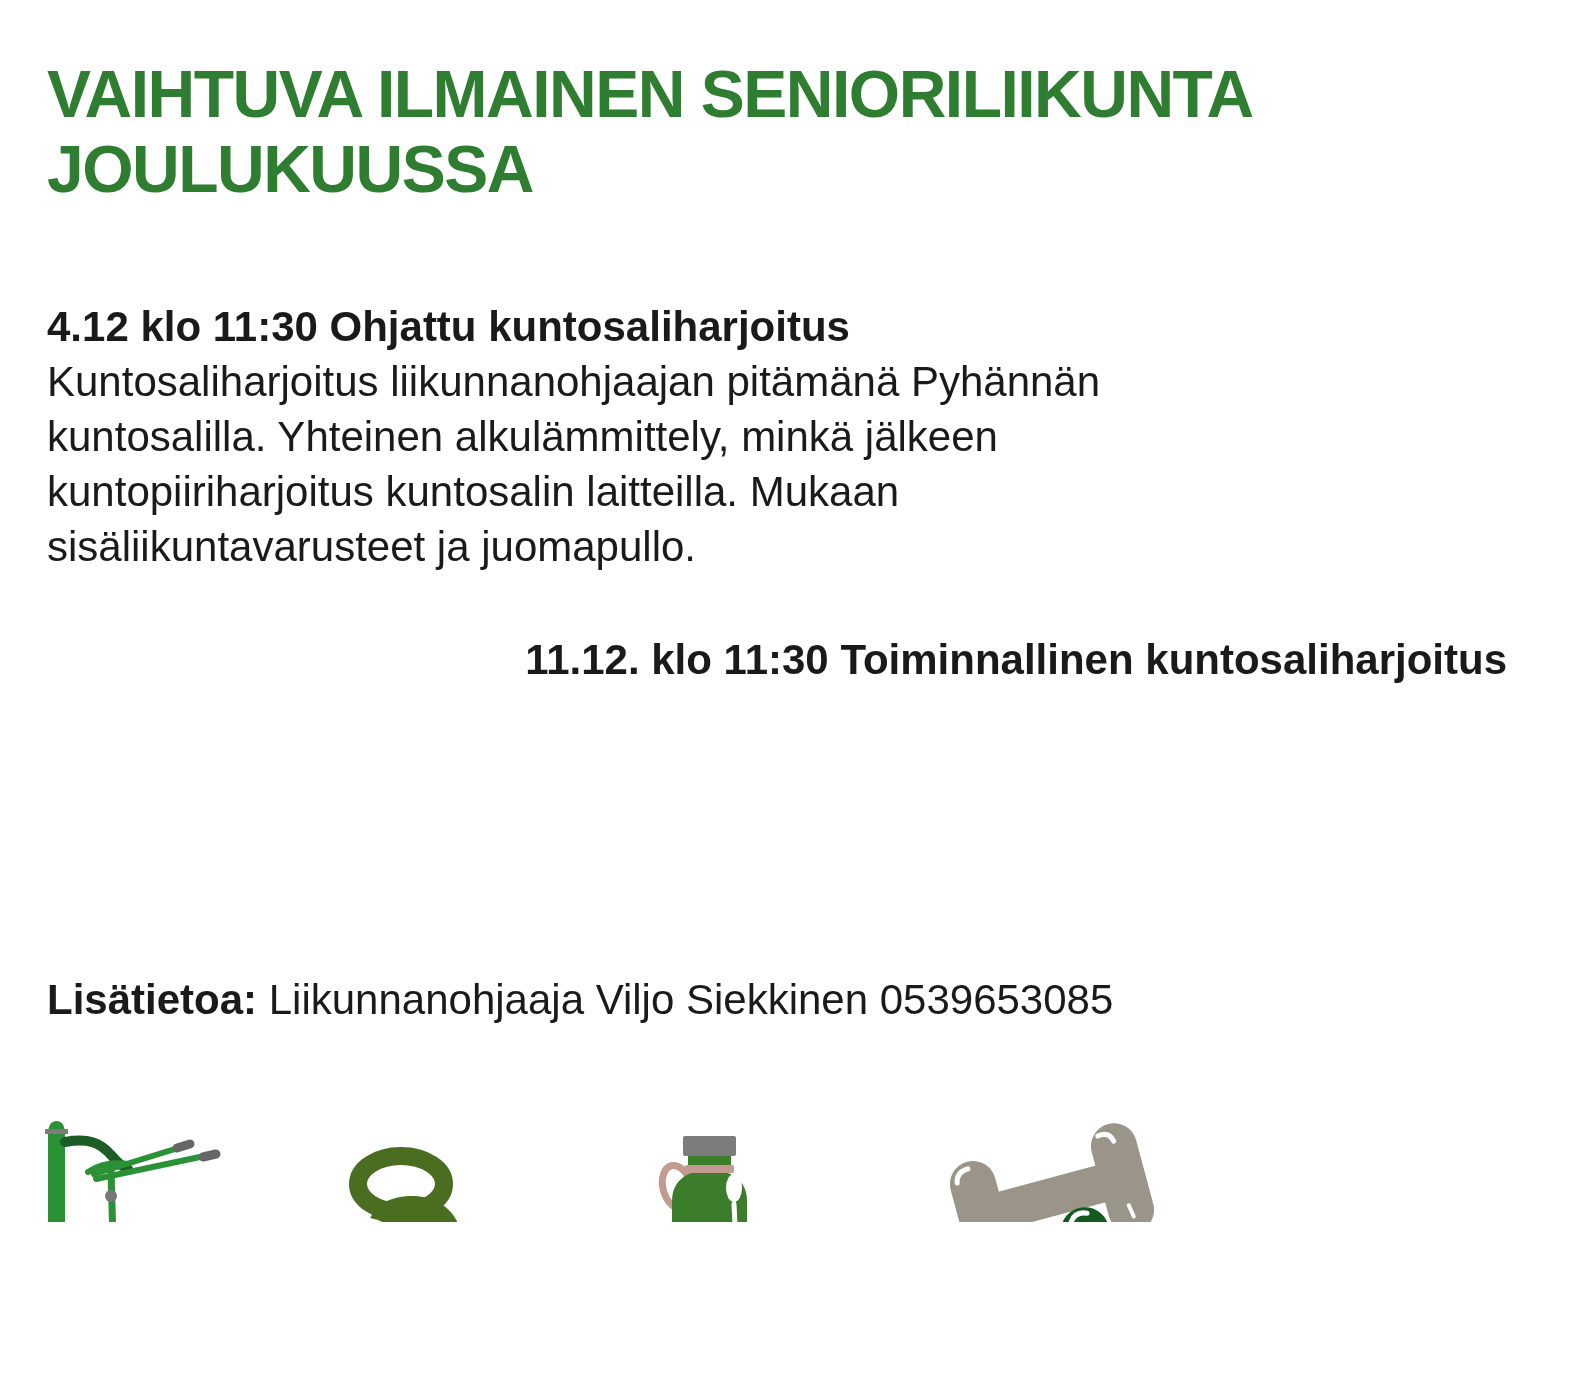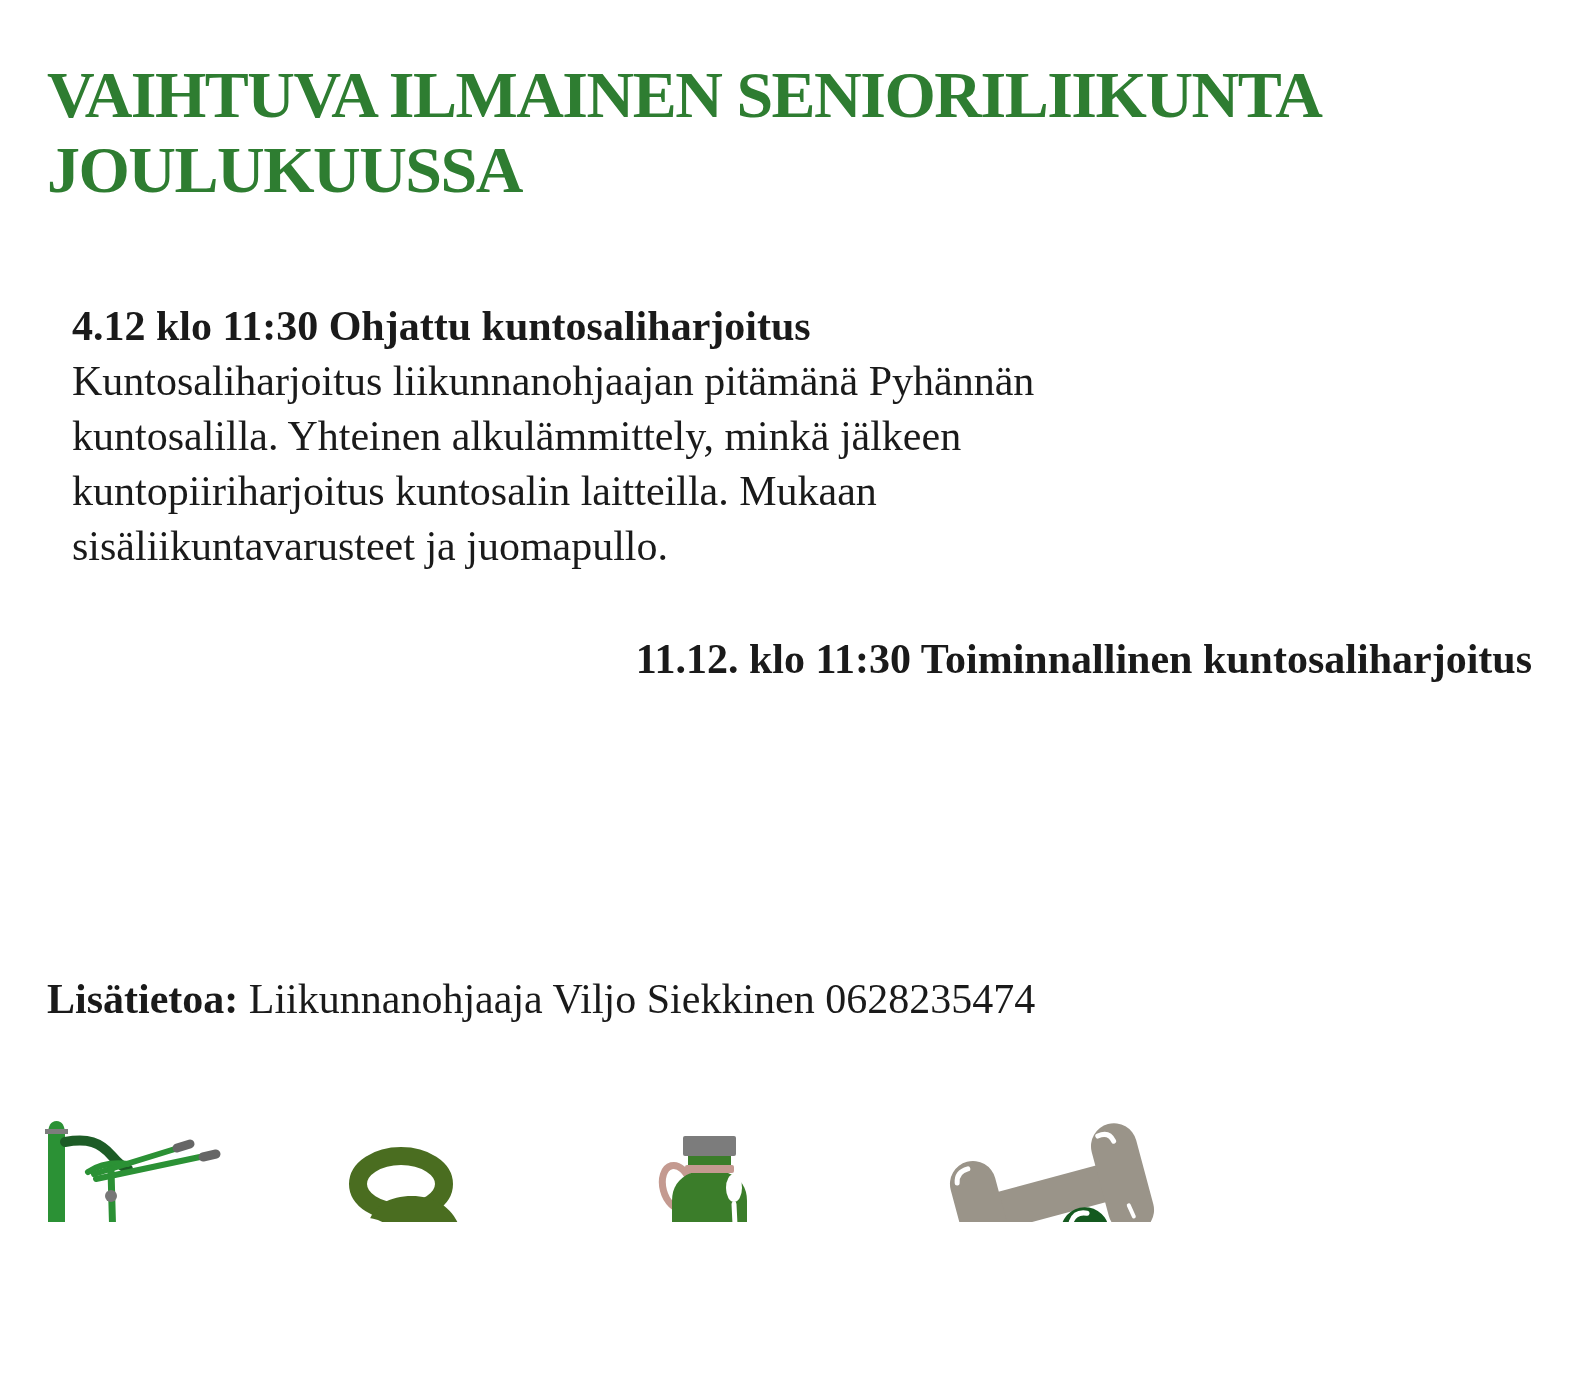--- a/index.html
+++ b/index.html
@@ -2,40 +2,39 @@
 <html><head>
 <meta charset="utf-8">
 <style>
   html, body { margin: 0; padding: 0; background: #ffffff; }
   .page {
     position: relative;
     width: 1587px;
     height: 1222px;
     background: #ffffff;
     overflow: hidden;
-    font-family: Liberation Serif, serif;
+    font-family: Liberation Sans, sans-serif;
     color: #1a1a1a;
   }
   .page-title {
     position: absolute;
     left: 47px;
     top: 57px;
     max-width: 1350px;
     font-size: 66px;
     line-height: 75px;
     font-weight: bold;
     letter-spacing: -1.5px;
     color: #2e7d31;
     margin: 0;
   }
   .event {
     position: absolute;
     left: 47px;
     width: 1460px;
-    margin-left: 25px;
   }
   .event-1 { top: 299px; }
   .event-2 { top: 632px; text-align: right; }
   .event-heading {
     font-size: 42px;
     line-height: 55px;
     font-weight: bold;
     margin: 0;
   }
   .event-body {
@@ -72,21 +71,21 @@
 kuntopiiriharjoitus kuntosalin laitteilla. Mukaan
 sisäliikuntavarusteet ja juomapullo.</p>
   </section>
 
   <section class="event event-2">
     <h2 class="event-heading">11.12. klo 11:30 Toiminnallinen kuntosaliharjoitus</h2>
   </section>
 
   <div class="contact-line">
     <span class="contact-label">Lisätietoa:</span>
-    <span class="contact-text">Liikunnanohjaaja Viljo Siekkinen 0628235474</span>
+    <span class="contact-text">Liikunnanohjaaja Viljo Siekkinen 0539653085</span>
   </div>
 
   <svg class="icon icon-machine" viewBox="0 0 280 280" aria-hidden="true">
 
     <polygon points="103,211 150,203 156,216 112,226" fill="#5f5f5f"></polygon>
 
     <path d="M84,190 C84,206 90,213 104,215" stroke="#2b9135" stroke-width="8" fill="none" stroke-linecap="round"></path>
 
     <path d="M18,253 L18,45 Q18,31 26.5,31 Q35,31 35,45 L35,253 Z" fill="#2b9135"></path>
     <rect x="14" y="251" width="25" height="6" rx="2" fill="#2b9135"></rect>

